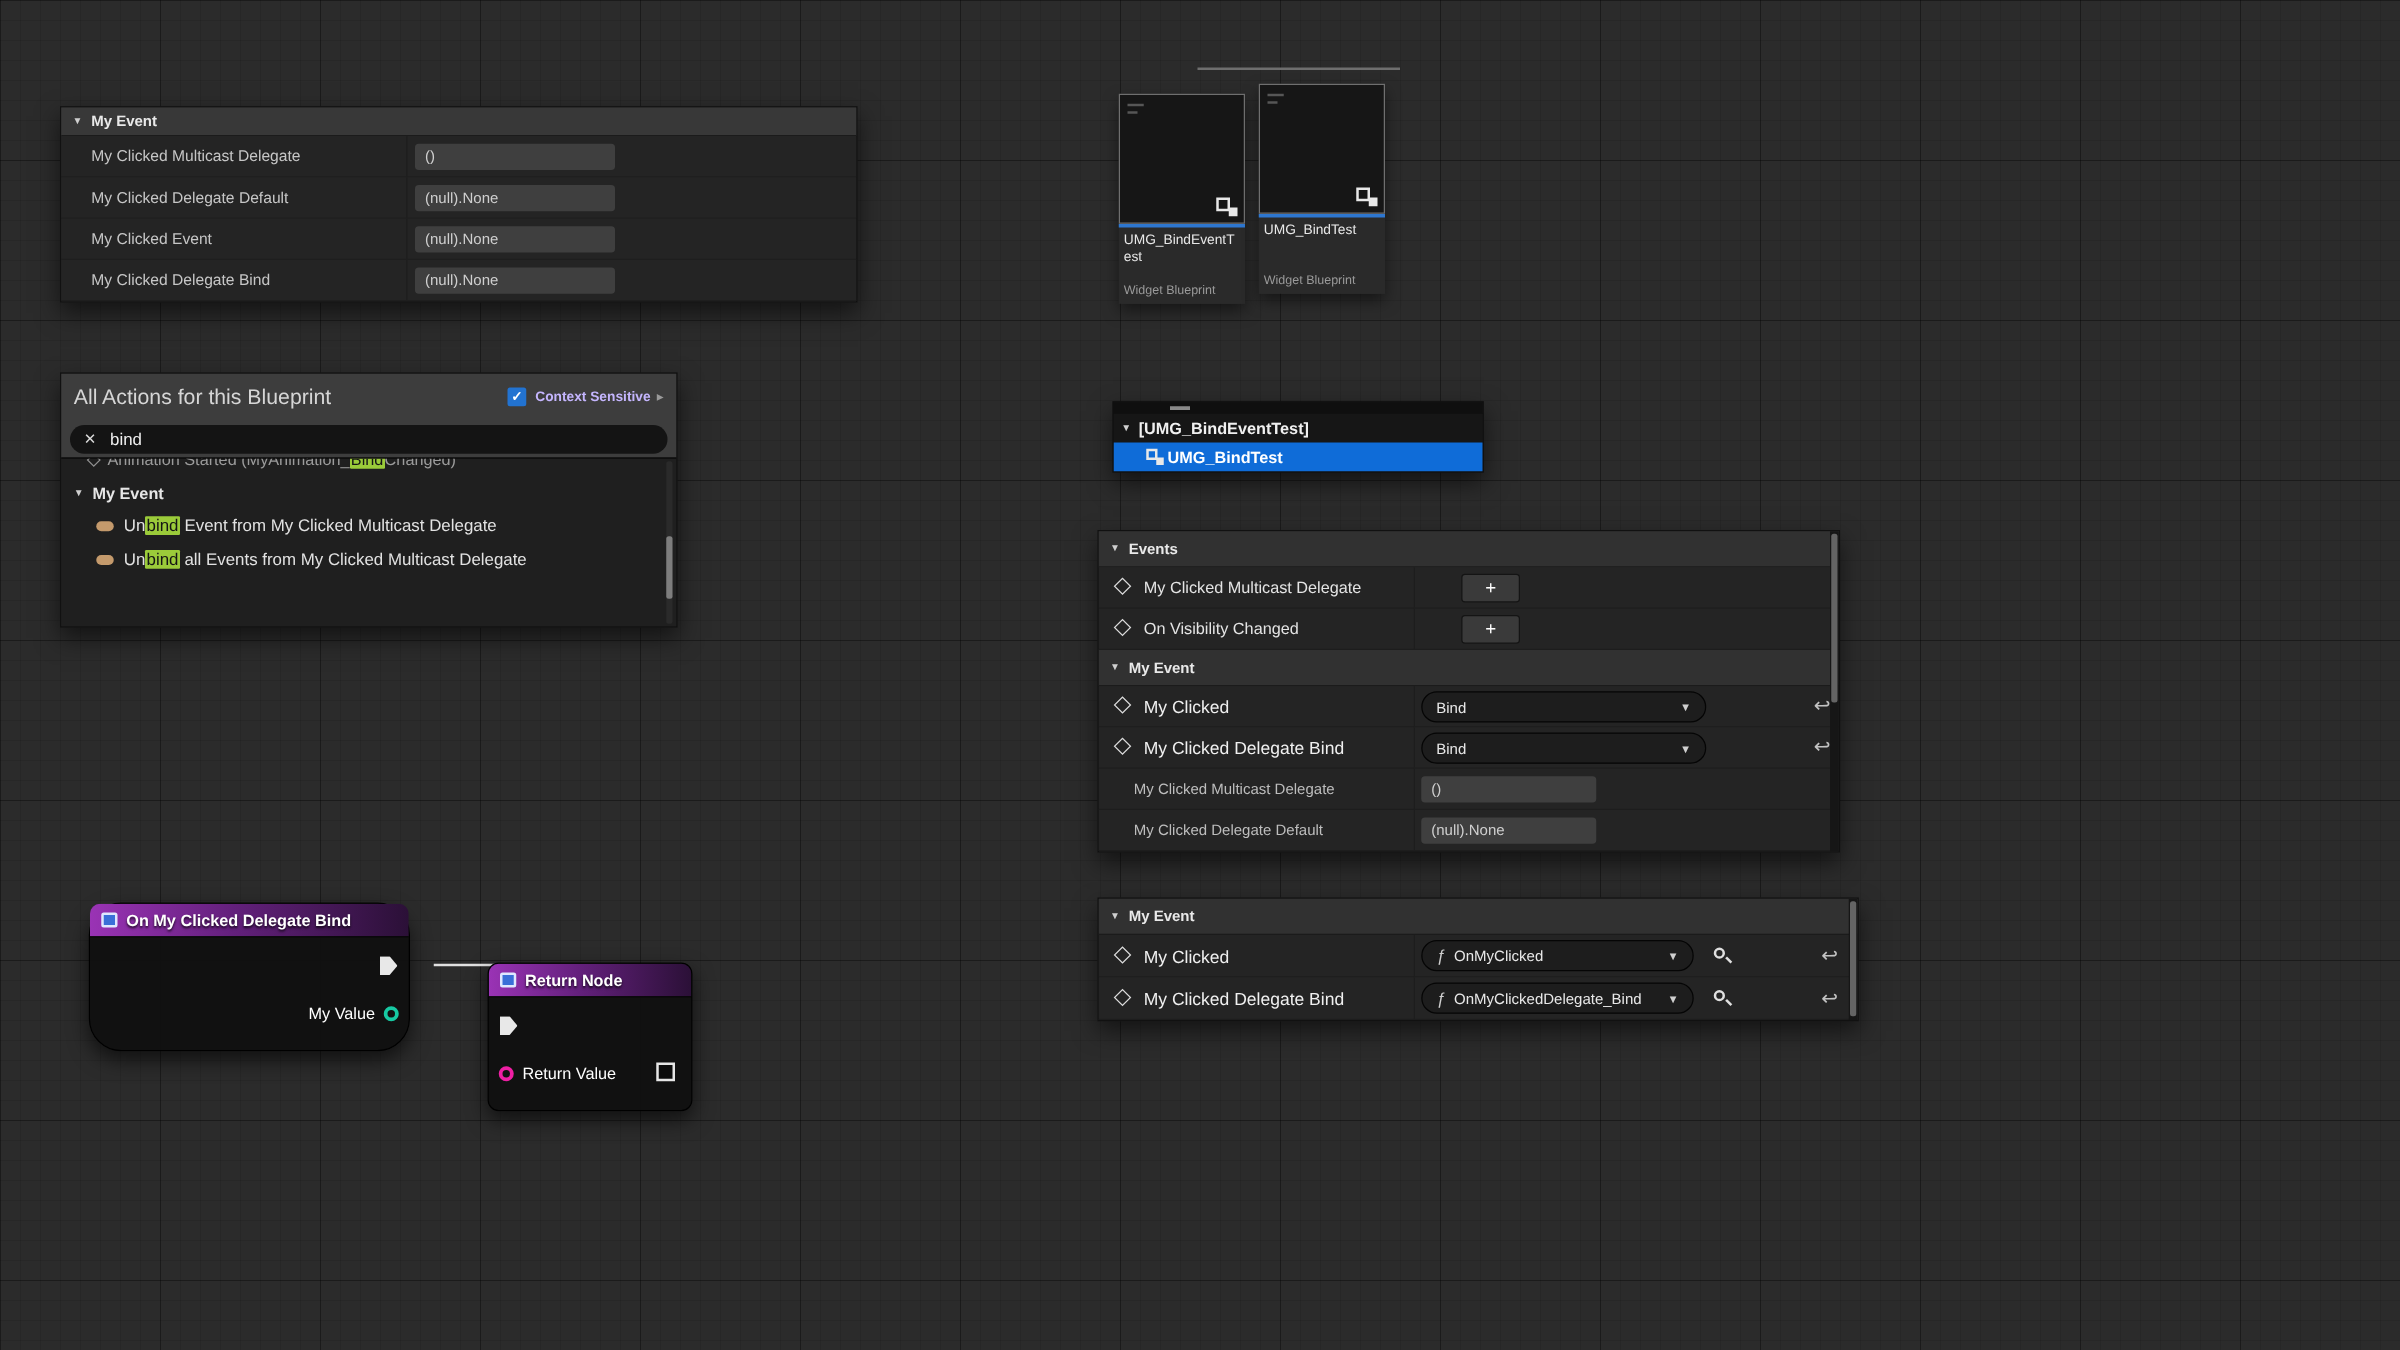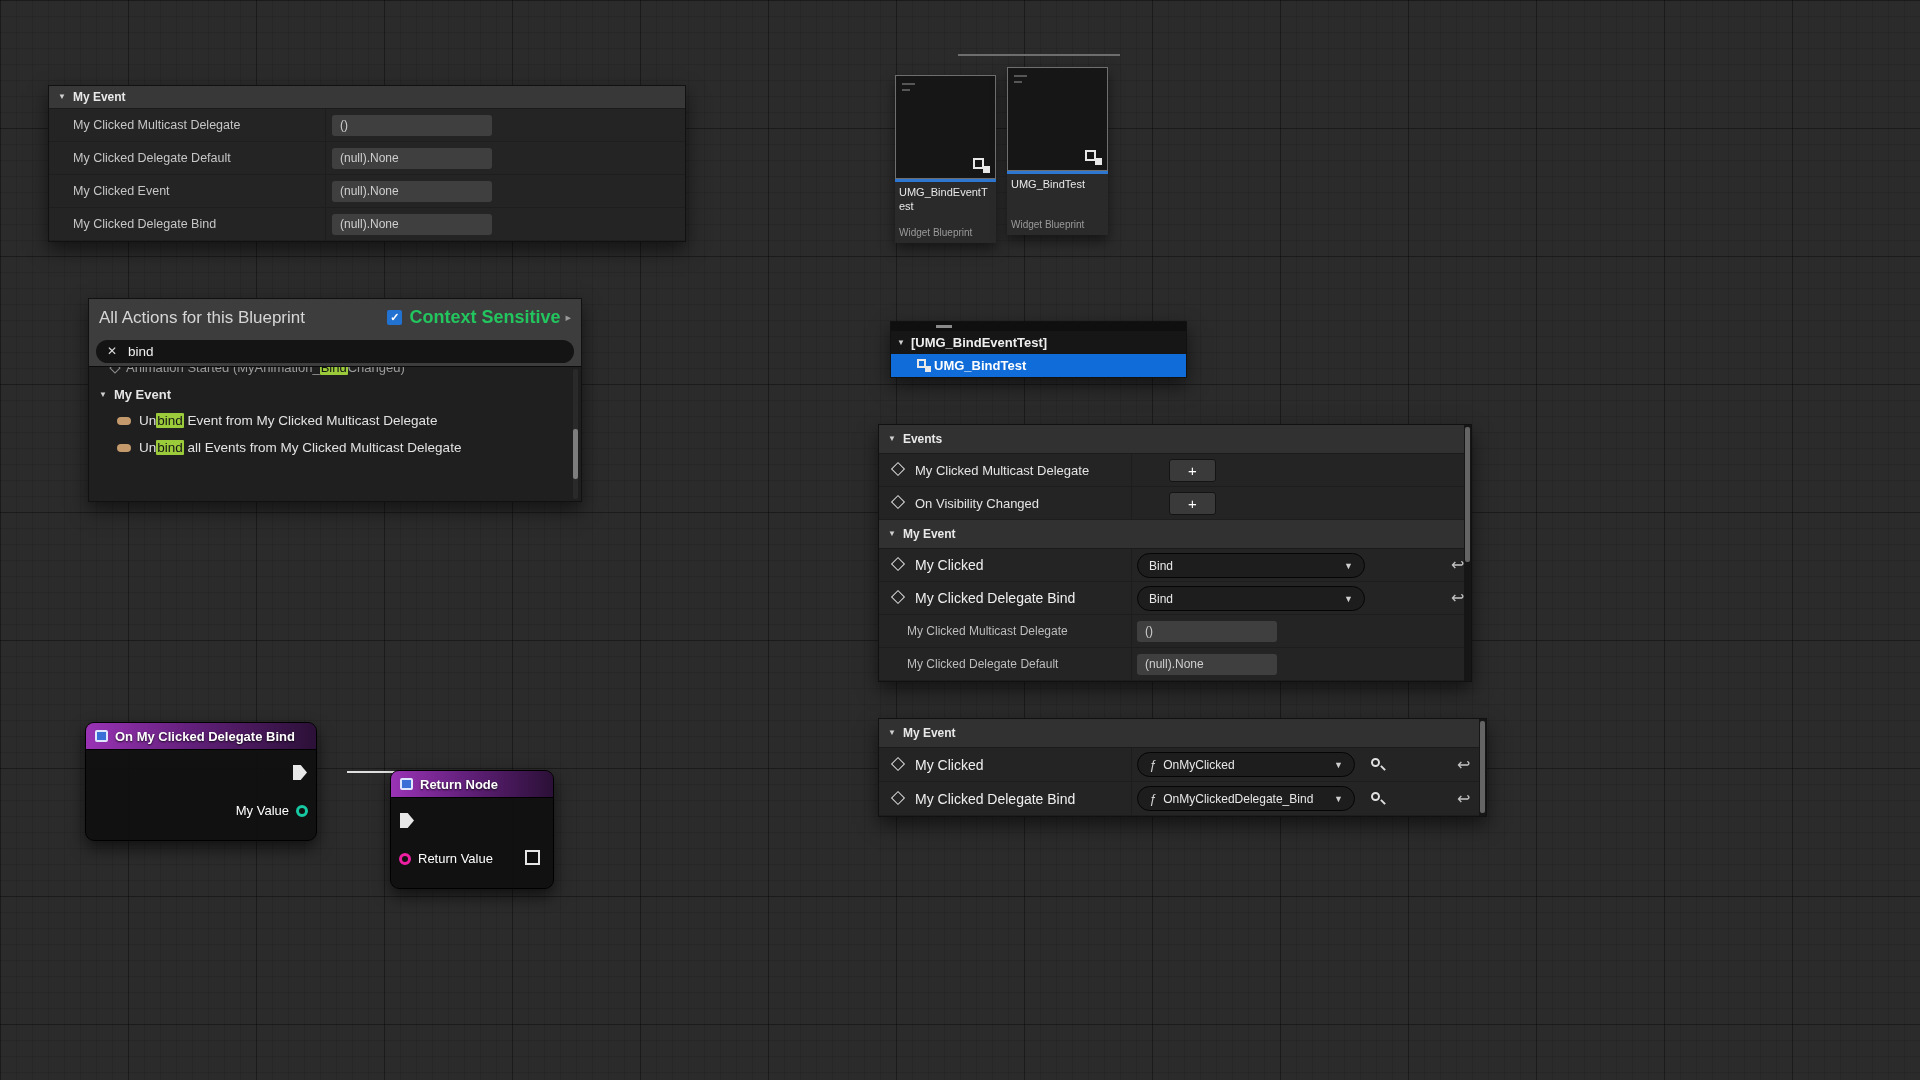--- a/index.html
+++ b/index.html
@@ -26,27 +26,27 @@
   
   .p-details-top { left:48px; top:85px; width:638px; background:#242424; }
   .p-details-top .cat-header { height:23px; background:#383838; }
   .drow { position:relative; height:33px; background:#242424; border-bottom:1px solid #1e1e1e; }
   .drow .vdiv1 { position:absolute; left:276px; top:0; bottom:0; width:1px; background:#1d1d1d; }
   .dlabel { position:absolute; left:24px; top:50%; transform:translateY(-50%); font-size:12.5px; color:#c6c6c6; white-space:nowrap; }
   .pill { position:absolute; left:283px; top:6px; width:160px; height:21px; line-height:20px;
           background:#3f3f3f; border-radius:3px; padding:0 8px; font-size:12px; color:#cfcfcf; }
 
   
-  .p-actions { left:48px; top:298px; width:494px; background:#1f1f1f;margin-left:40px; }
+  .p-actions { left:48px; top:298px; width:494px; background:#1f1f1f; }
   .actions-titlebar { height:37px; background:#3d3d3d; display:flex; align-items:center; padding:0 10px; }
   .actions-title { font-size:17px; color:#d6d6d6; }
   .spacer { flex:1; }
   .cs-checkbox { width:15px; height:15px; background:#2273d1; border-radius:2px; display:flex;
                  align-items:center; justify-content:center; color:#fff; font-size:11px; font-weight:bold; }
-  .cs-label { font-size:18px; font-weight:bold; color:#22c55e; margin:0 5px 0 7px; }
+  .cs-label { font-size:11px; font-weight:bold; color:#c4b5fd; margin:0 5px 0 7px; }
   .tri-right { color:#9a9a9a; font-size:11px; }
   .actions-search { height:30px; background:#3d3d3d; display:flex; align-items:center; padding:0 7px; }
   .search-pill { flex:1; height:23px; background:#141414; border-radius:12px; display:flex; align-items:center; }
   .search-x { margin-left:11px; font-size:12px; color:#dcdcdc; }
   .search-text { margin-left:11px; font-size:13.5px; color:#f0f0f0; }
   .actions-list { position:relative; background:#1f1f1f; height:135px; border-top:1px solid #0b0b0b; }
   .clipped-row { height:15px; overflow:hidden; position:relative; }
   .clipped-inner { position:absolute; top:-7px; left:22px; display:flex; align-items:center; gap:7px;
                    white-space:nowrap; color:#9b9b9b; font-size:13px; }
   .dia-gray { width:8px; height:8px; border:1.5px solid #8e8e8e; transform:rotate(45deg); flex:0 0 auto; }
@@ -112,21 +112,21 @@
            background:#3f3f3f; border-radius:3px; padding:0 8px; font-size:12px; color:#cfcfcf; }
   .magnifier { position:absolute; left:492px; top:50%; margin-top:-7px; width:13px; height:13px; }
   .mag-circle { position:absolute; left:0; top:0; width:9px; height:9px; border:2px solid #e0e0e0; border-radius:50%; }
   .mag-handle { position:absolute; right:0; bottom:0; width:2px; height:6px; background:#e0e0e0; transform:rotate(-45deg); }
   .scrollbar-r { position:absolute; right:0; top:0; width:7px; background:#161616; }
   .thumb { position:absolute; left:1px; width:5px; background:#646464; border-radius:2px; }
 
   
   .node { position:absolute; border-radius:9px; background:rgba(16,16,16,0.94); border:1px solid #000;
           box-shadow:0 7px 16px rgba(0,0,0,0.6); }
-  .node-event { left:85px; top:722px; width:232px; height:119px; }
+  .node-event { left:71px; top:722px; width:257px; height:119px;border-radius:26px; }
   .node-return { left:390px; top:722px; width:164px; height:119px;margin-top:48px; }
   .node-header { height:27px; border-radius:8px 8px 0 0; display:flex; align-items:center; gap:7px;
                  padding:0 9px; border-bottom:1px solid #000;
                  background:linear-gradient(to right, #9a33b5 0%, #63207c 45%, #2b1037 100%); }
   .node-title { font-size:13px; font-weight:bold; color:#fff; text-shadow:0 1px 2px rgba(0,0,0,0.8); white-space:nowrap; }
   .node-icon { width:13px; height:12px; border:2px solid #dfe7ff; background:#3a6fd8; border-radius:2px; flex:0 0 auto; }
   .exec-pin { width:14px; height:15px; background:#e8e8e8;
               clip-path:polygon(0 0, 55% 0, 100% 50%, 55% 100%, 0 100%); }
   .exec-out { position:absolute; right:9px; top:42px; }
   .exec-in { position:absolute; left:9px; top:42px; }

